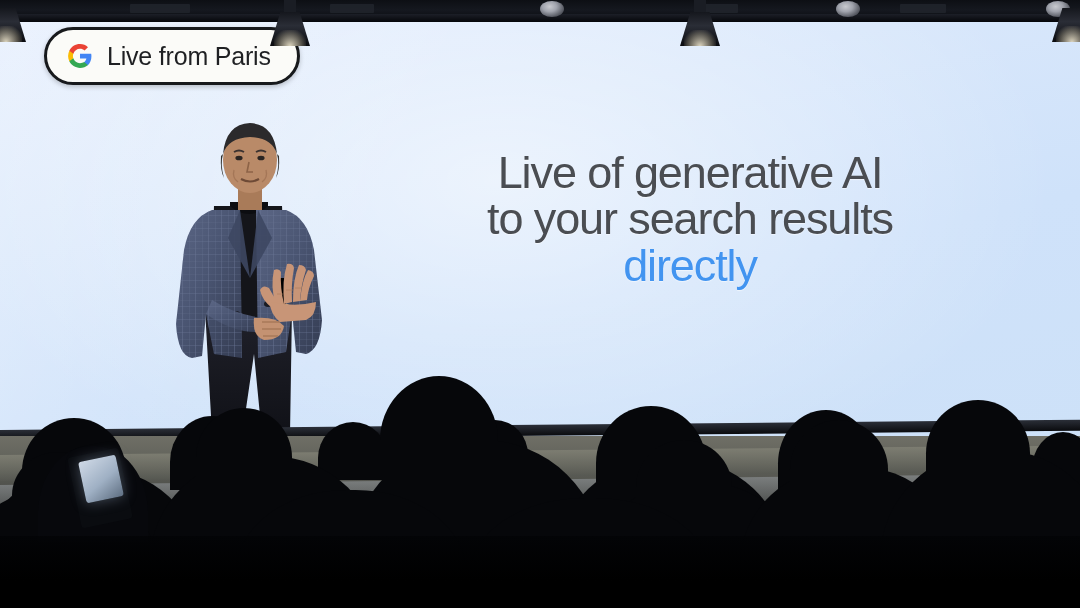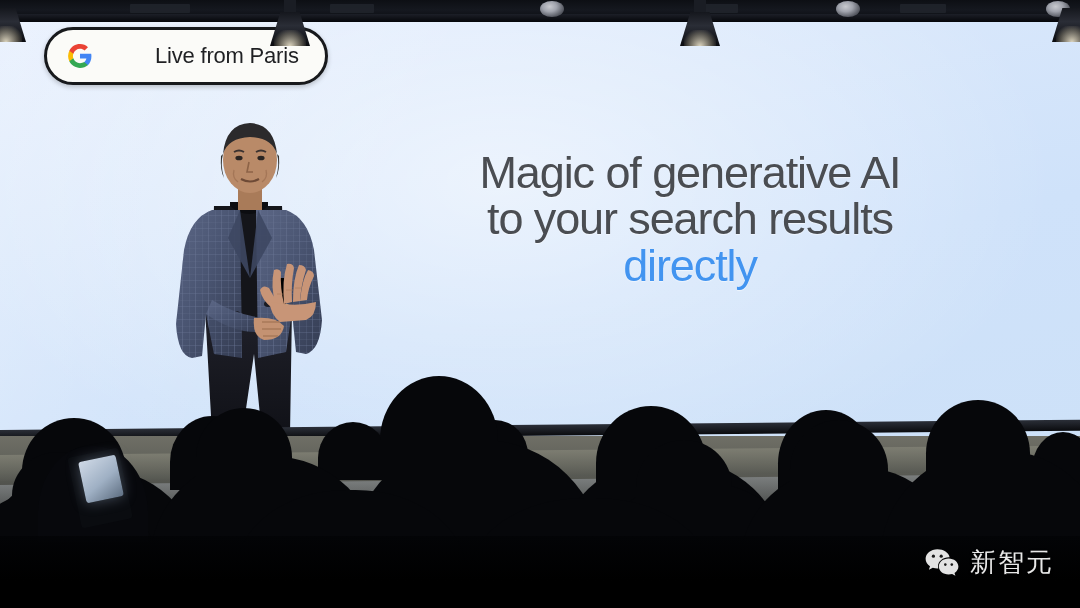--- a/index.html
+++ b/index.html
@@ -70,24 +70,23 @@
   .badge {
     position:absolute; left:44px; top:27px; z-index:5;
     height:58px; padding:0 26px 0 20px;
     display:flex; align-items:center; gap:14px;
     background:#fbfbf8;
     border:3px solid #17191c;
     border-radius:32px;
     box-shadow:0 2px 5px rgba(0,0,0,.22);
   }
   .badge-label {
-    font-size:22px; font-weight:500; letter-spacing:-.2px;
+    font-size:25px; font-weight:500; letter-spacing:-.2px;
     color:#1f2023; white-space:nowrap;
     font-family:"Liberation Sans", sans-serif;
-    margin-left:48px;
   }
   .glogo { width:26px; height:26px; display:block; }
 
   
   .headline {
     position:absolute; left:380px; top:150px; width:620px; z-index:4;
     text-align:center;
     font-family:"Liberation Sans", sans-serif;
     font-weight:400;
     font-size:45px;
@@ -163,21 +162,21 @@
 <body>
 
 <div id="stage">
 
   <div class="screen">
     <div class="screen-sheen"></div>
   </div>
   <div class="screen-bottom-edge"></div>
 
   <div class="headline">
-    <span class="hl-line">Magic of generative AI</span>
+    <span class="hl-line">Live of generative AI</span>
     <span class="hl-line">to your search results</span>
     <span class="hl-line accent">directly</span>
   </div>
 
   <div class="speaker">
     <svg width="230" height="330" viewBox="0 0 230 330">
       <defs>
         <linearGradient id="jk" x1="0" y1="0" x2="1" y2="1">
           <stop offset="0%" stop-color="#5c6786"></stop>
           <stop offset="45%" stop-color="#4a5572"></stop>
@@ -320,25 +319,14 @@
     <div class="shoulders" style="left:236px; width:230px; height:118px;"></div>
     <div class="shoulders" style="left:470px; width:240px; height:110px;"></div>
 
     <div class="phone-body" style="left:74px; top:52px; width:52px; height:72px;"></div>
     <div class="phone" style="left:82px; top:58px; width:38px; height:42px;"></div>
     <div class="shoulders" style="left:38px; width:110px; height:96px; bottom:66px; background:#07080c;"></div>
 
     <div class="audience-floor"></div>
   </div>
 
-  <div class="watermark">
-    <svg width="34" height="30" viewBox="0 0 34 30">
-      <path fill="#ededed" d="M12.4 1.2C5.9 1.2 .6 5.5 .6 10.8c0 3 1.7 5.7 4.4 7.5l-1.1 3.4 3.9-2a14.6 14.6 0 0 0 4.6.8h.9a8.7 8.7 0 0 1-.3-2.3c0-5 4.9-9 11-9h.6C23.8 4.7 18.6 1.2 12.4 1.2z"></path>
-      <circle cx="8.4" cy="8.2" r="1.6" fill="#1a1a1a"></circle>
-      <circle cx="16.2" cy="8.2" r="1.6" fill="#1a1a1a"></circle>
-      <path fill="#ededed" d="M33.4 18.6c0-4.4-4.4-8-9.8-8s-9.8 3.6-9.8 8 4.4 8 9.8 8c1.2 0 2.4-.2 3.5-.5l3.3 1.7-.9-2.8c2.4-1.5 3.9-3.8 3.9-6.4z"></path>
-      <circle cx="20.3" cy="16.6" r="1.3" fill="#1a1a1a"></circle>
-      <circle cx="26.8" cy="16.6" r="1.3" fill="#1a1a1a"></circle>
-    </svg>
-    <span class="wm-text">新智元</span>
-  </div>
 
 </div>
 
 </body></html>

